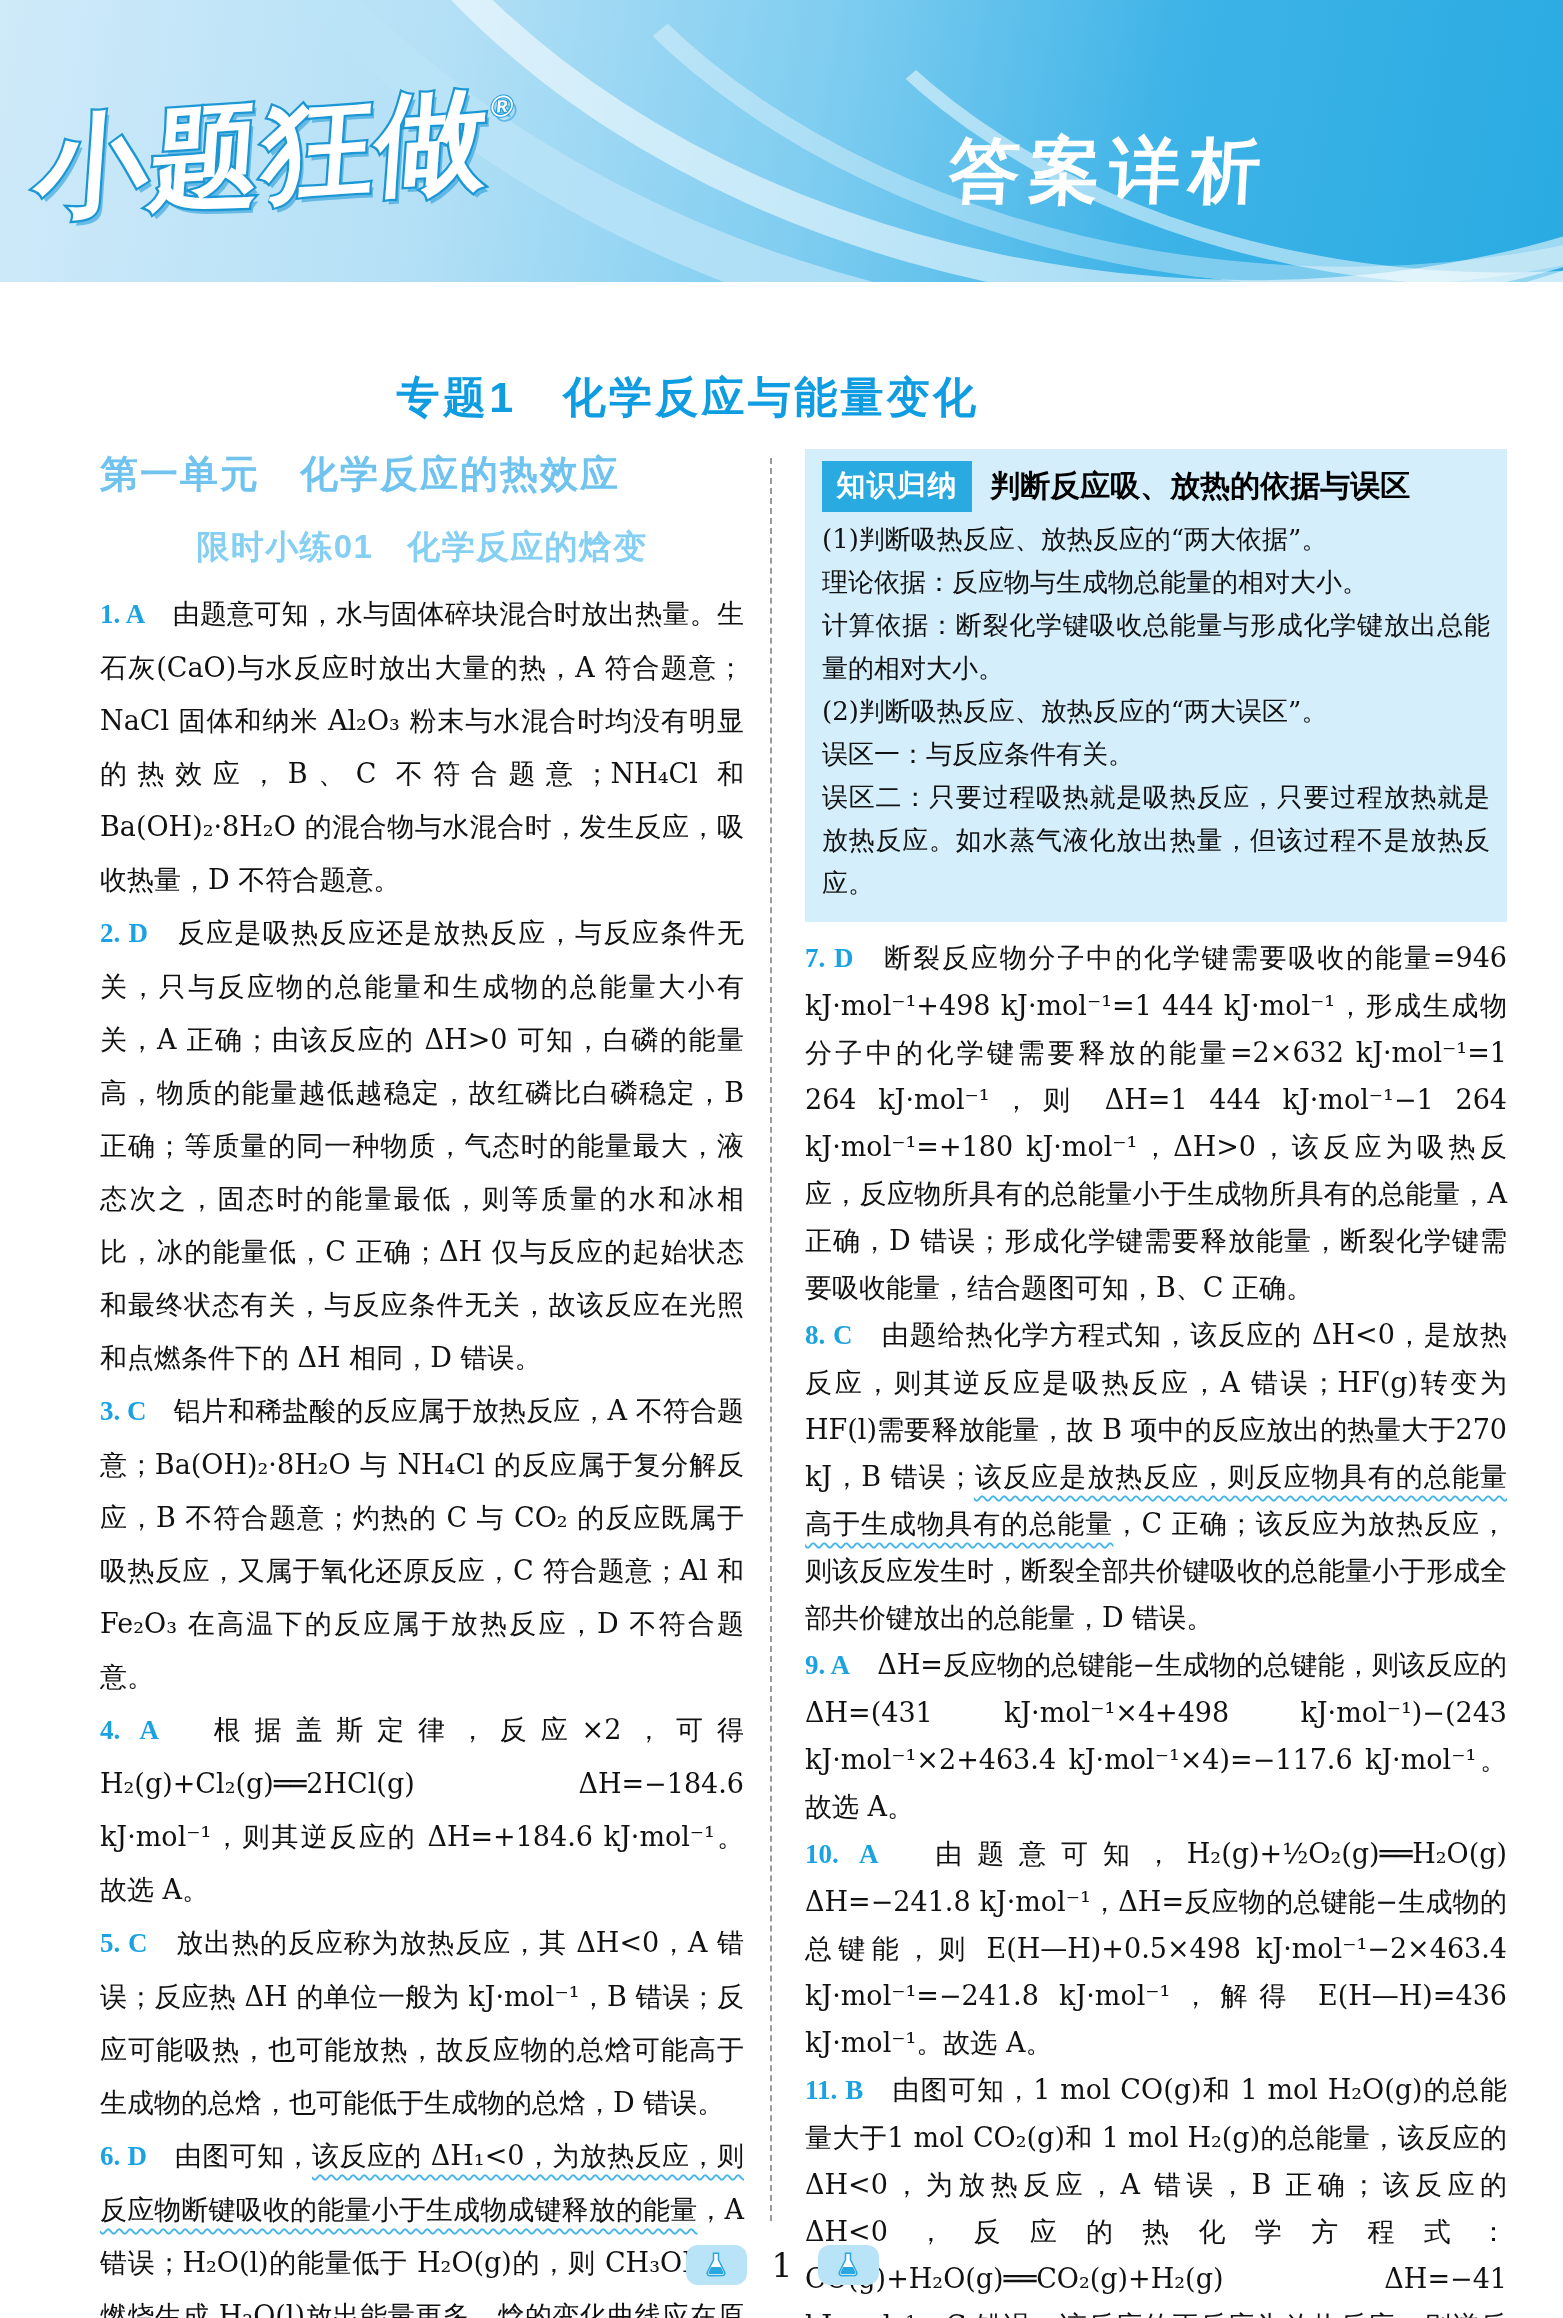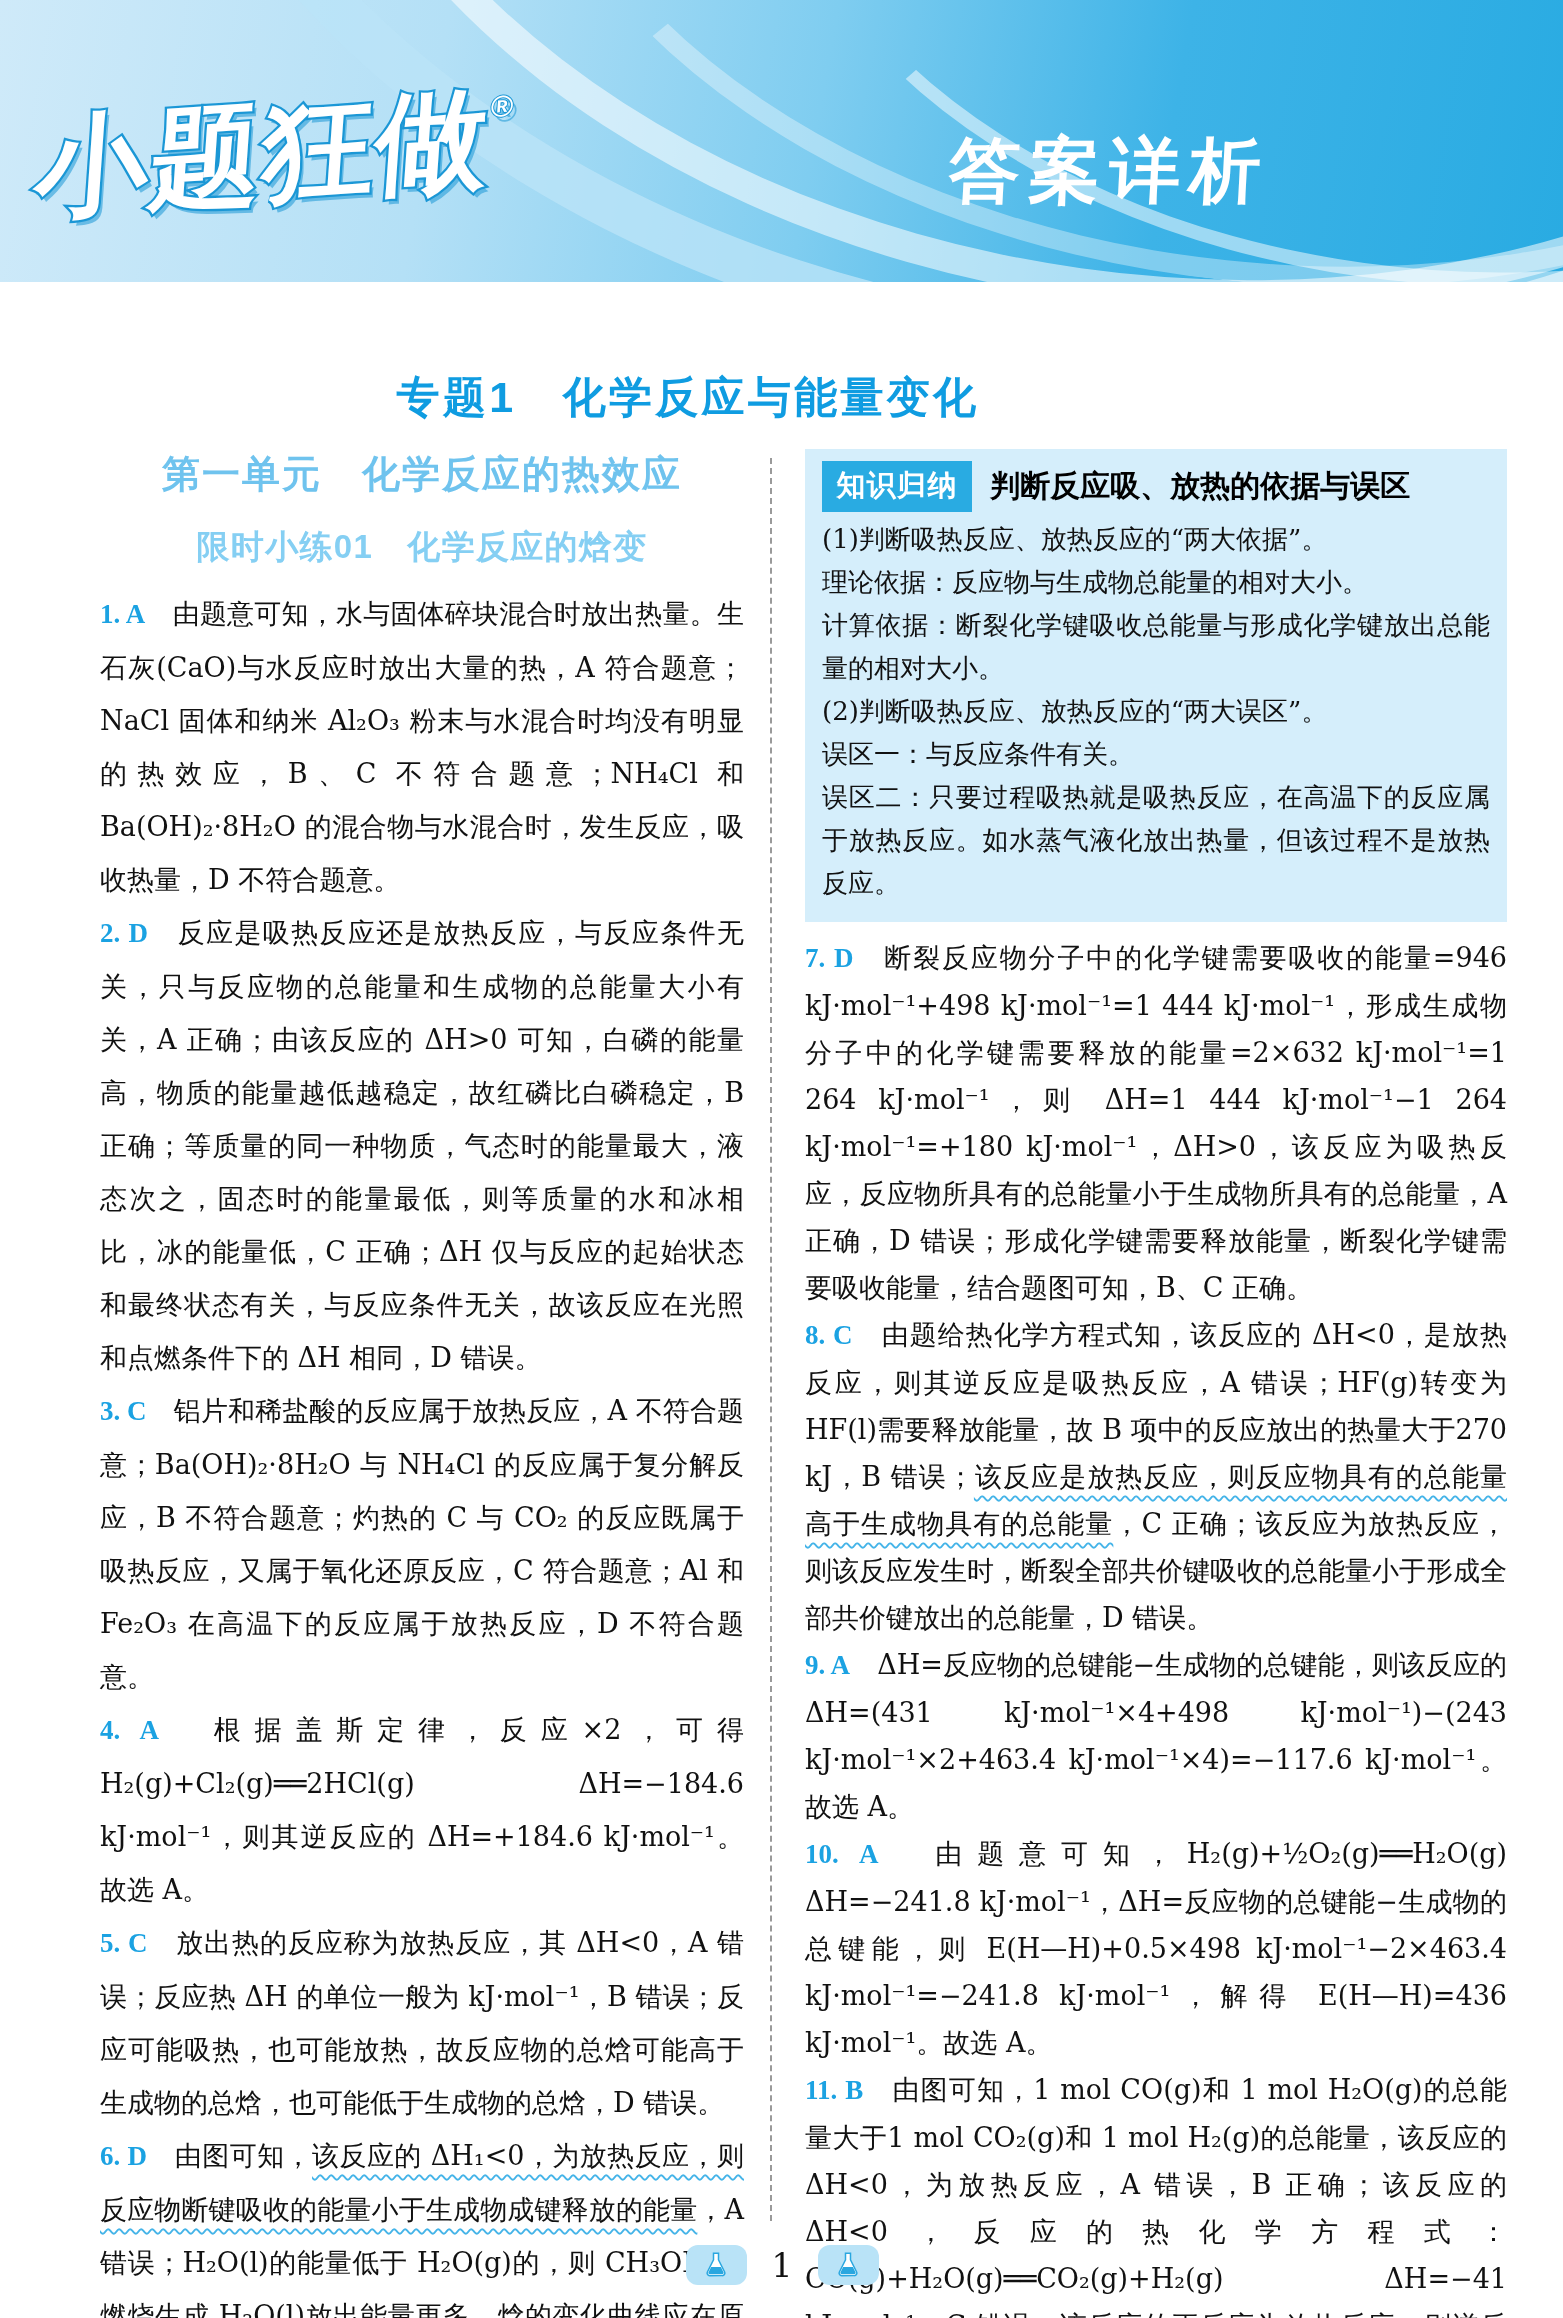--- a/index.html
+++ b/index.html
@@ -30,21 +30,21 @@
   
   .main-title{position:absolute;left:0;top:369px;width:1376px;text-align:center;
         font-family:"Liberation Sans",sans-serif;font-weight:bold;font-size:43px;
         color:#0f9ce1;letter-spacing:3.3px;}
 
   
   .divider{position:absolute;left:770px;top:458px;height:1763px;border-left:2px dashed #9a9a9a;}
   .col-left{position:absolute;left:100px;top:449px;width:644px;}
   .col-right{position:absolute;left:805px;top:449px;width:702px;}
 
-  .unit-heading{text-align:center;font-family:"Liberation Sans",sans-serif;font-weight:bold;
+  .unit-heading{font-family:"Liberation Sans",sans-serif;font-weight:bold;
         font-size:38px;color:#6fc3ee;letter-spacing:2px;margin:0 0 25px 0;}
   .practice-heading{text-align:center;font-family:"Liberation Sans",sans-serif;font-weight:bold;
         font-size:33px;color:#85cff3;letter-spacing:1.3px;margin:0 0 17px 0;}
 
   .answer{margin:0;text-align:justify;font-size:27px;line-height:53px;}
   .col-right .answer{line-height:47px;}
   .anum{color:#1ba2e2;font-weight:bold;font-family:"Liberation Serif","DejaVu Serif",serif;}
   .wavy{text-decoration:underline;text-decoration-style:wavy;text-decoration-color:#45b4e8;
         text-decoration-thickness:2px;text-underline-offset:9.2px;}
 
@@ -99,21 +99,21 @@
       <div class="kbox-head">
         <span class="kbox-label">知识归纳</span>
         <span class="kbox-title">判断反应吸、放热的依据与误区</span>
       </div>
       <div id="kbox-lines">
           <p>(1)判断吸热反应、放热反应的“两大依据”。</p>
           <p>理论依据：反应物与生成物总能量的相对大小。</p>
           <p>计算依据：断裂化学键吸收总能量与形成化学键放出总能量的相对大小。</p>
           <p>(2)判断吸热反应、放热反应的“两大误区”。</p>
           <p>误区一：与反应条件有关。</p>
-          <p>误区二：只要过程吸热就是吸热反应，在高温下的反应属于放热反应。如水蒸气液化放出热量，但该过程不是放热反应。</p>
+          <p>误区二：只要过程吸热就是吸热反应，只要过程放热就是放热反应。如水蒸气液化放出热量，但该过程不是放热反应。</p>
         </div>
     </div>
     <div id="right-answers">
         <p class="answer"><span class="anum">7. D</span><span>　断裂反应物分子中的化学键需要吸收的能量=946 kJ·mol⁻¹+498 kJ·mol⁻¹=1 444 kJ·mol⁻¹，形成生成物分子中的化学键需要释放的能量=2×632 kJ·mol⁻¹=1 264 kJ·mol⁻¹，则 ΔH=1 444 kJ·mol⁻¹−1 264 kJ·mol⁻¹=+180 kJ·mol⁻¹，ΔH&gt;0，该反应为吸热反应，反应物所具有的总能量小于生成物所具有的总能量，A 正确，D 错误；形成化学键需要释放能量，断裂化学键需要吸收能量，结合题图可知，B、C 正确。</span></p>
         <p class="answer"><span class="anum">8. C</span><span>　由题给热化学方程式知，该反应的 ΔH&lt;0，是放热反应，则其逆反应是吸热反应，A 错误；HF(g)转变为HF(l)需要释放能量，故 B 项中的反应放出的热量大于270 kJ，B 错误；</span><span class="wavy">该反应是放热反应，则反应物具有的总能量高于生成物具有的总能量</span><span>，C 正确；该反应为放热反应，则该反应发生时，断裂全部共价键吸收的总能量小于形成全部共价键放出的总能量，D 错误。</span></p>
         <p class="answer"><span class="anum">9. A</span><span>　ΔH=反应物的总键能−生成物的总键能，则该反应的 ΔH=(431 kJ·mol⁻¹×4+498 kJ·mol⁻¹)−(243 kJ·mol⁻¹×2+463.4 kJ·mol⁻¹×4)=−117.6 kJ·mol⁻¹。故选 A。</span></p>
         <p class="answer"><span class="anum">10. A</span><span>　由题意可知，H₂(g)+½O₂(g)══H₂O(g)　ΔH=−241.8 kJ·mol⁻¹，ΔH=反应物的总键能−生成物的总键能，则 E(H—H)+0.5×498 kJ·mol⁻¹−2×463.4 kJ·mol⁻¹=−241.8 kJ·mol⁻¹，解得 E(H—H)=436 kJ·mol⁻¹。故选 A。</span></p>
         <p class="answer"><span class="anum">11. B</span><span>　由图可知，1 mol CO(g)和 1 mol H₂O(g)的总能量大于1 mol CO₂(g)和 1 mol H₂(g)的总能量，该反应的 ΔH&lt;0，为放热反应，A 错误，B 正确；该反应的 ΔH&lt;0，反应的热化学方程式：CO(g)+H₂O(g)══CO₂(g)+H₂(g)　ΔH=−41 kJ·mol⁻¹，C 错误；该反应的正反应为放热反应，则逆反应为吸热反应，1 mol CO₂(g)和 1 mol H₂(g)反应生成 1 mol CO(g)和 1 mol H₂O(g)要</span></p>
       </div>
   </div>

